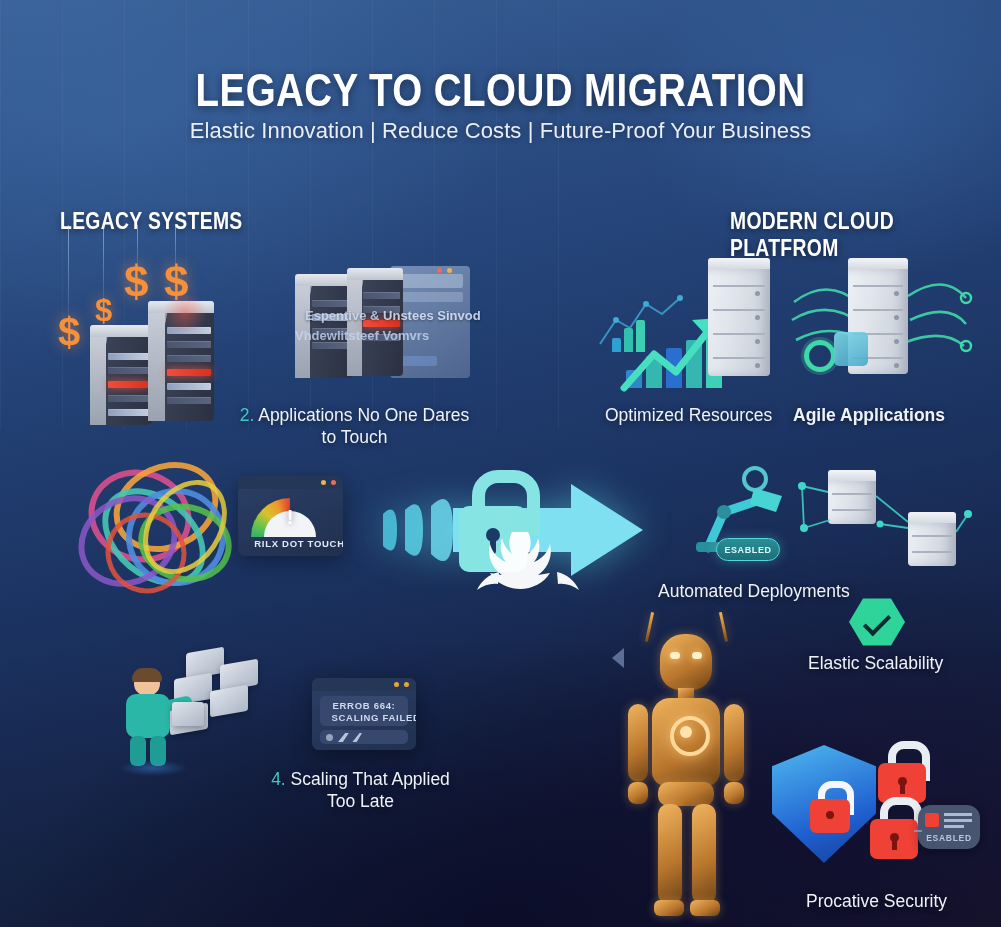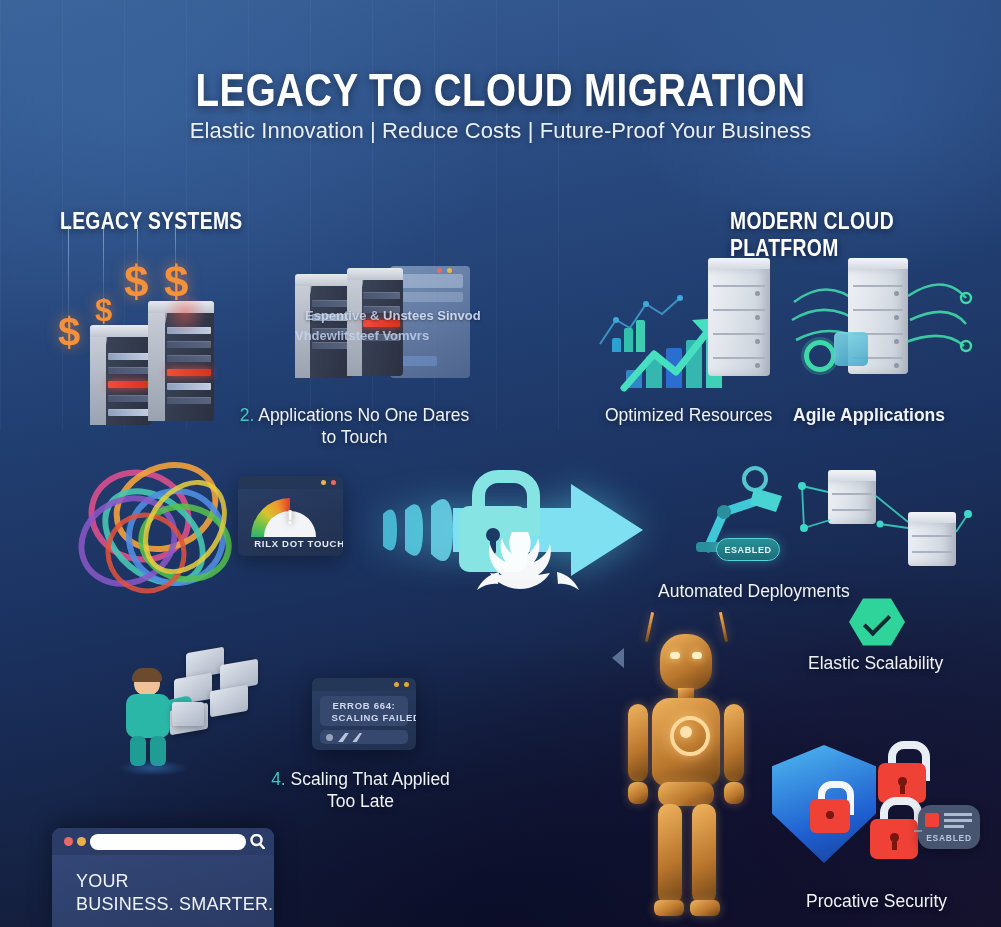--- a/index.html
+++ b/index.html
@@ -521,30 +521,14 @@
     <div class="rpart" style="left:54px;top:170px;width:56px;height:24px;border-radius:10px;"></div>
     <div class="rpart" style="left:54px;top:192px;width:24px;height:100px;border-radius:10px;"></div>
     <div class="rpart" style="left:88px;top:192px;width:24px;height:100px;border-radius:10px;"></div>
     <div class="rpart" style="left:50px;top:288px;width:30px;height:16px;border-radius:6px;"></div>
     <div class="rpart" style="left:86px;top:288px;width:30px;height:16px;border-radius:6px;"></div>
   </div>
   <div style="position:absolute;left:612px;top:648px;width:0;height:0;
               border-top:10px solid transparent;border-bottom:10px solid transparent;
               border-right:12px solid rgba(150,175,215,.55);"></div>
 
-  <div class="browser">
-    <div class="bbar">
-      <div class="bdot" style="left:12px;background:#e86a6a;"></div>
-      <div class="bdot" style="left:25px;background:#e8b04a;"></div>
-      <div class="bdot" style="left:38px;background:#5cc463;"></div>
-      <input class="burl" style="border: none; outline: none;" value="">
-      <svg style="position:absolute;left:198px;top:6px;width:15px;height:15px;">
-        <circle cx="6.5" cy="6" r="5" fill="none" stroke="#ffffff" stroke-width="2.4"></circle>
-        <line x1="10" y1="10" x2="14" y2="14.5" stroke="#ffffff" stroke-width="2.6" stroke-linecap="round"></line>
-      </svg>
-    </div>
-    <div class="btxt">
-      <div>YOUR</div>
-      <div>BUSINESS. SMARTER.</div>
-    </div>
-  </div>
 
 </div>
 
 </body></html>

